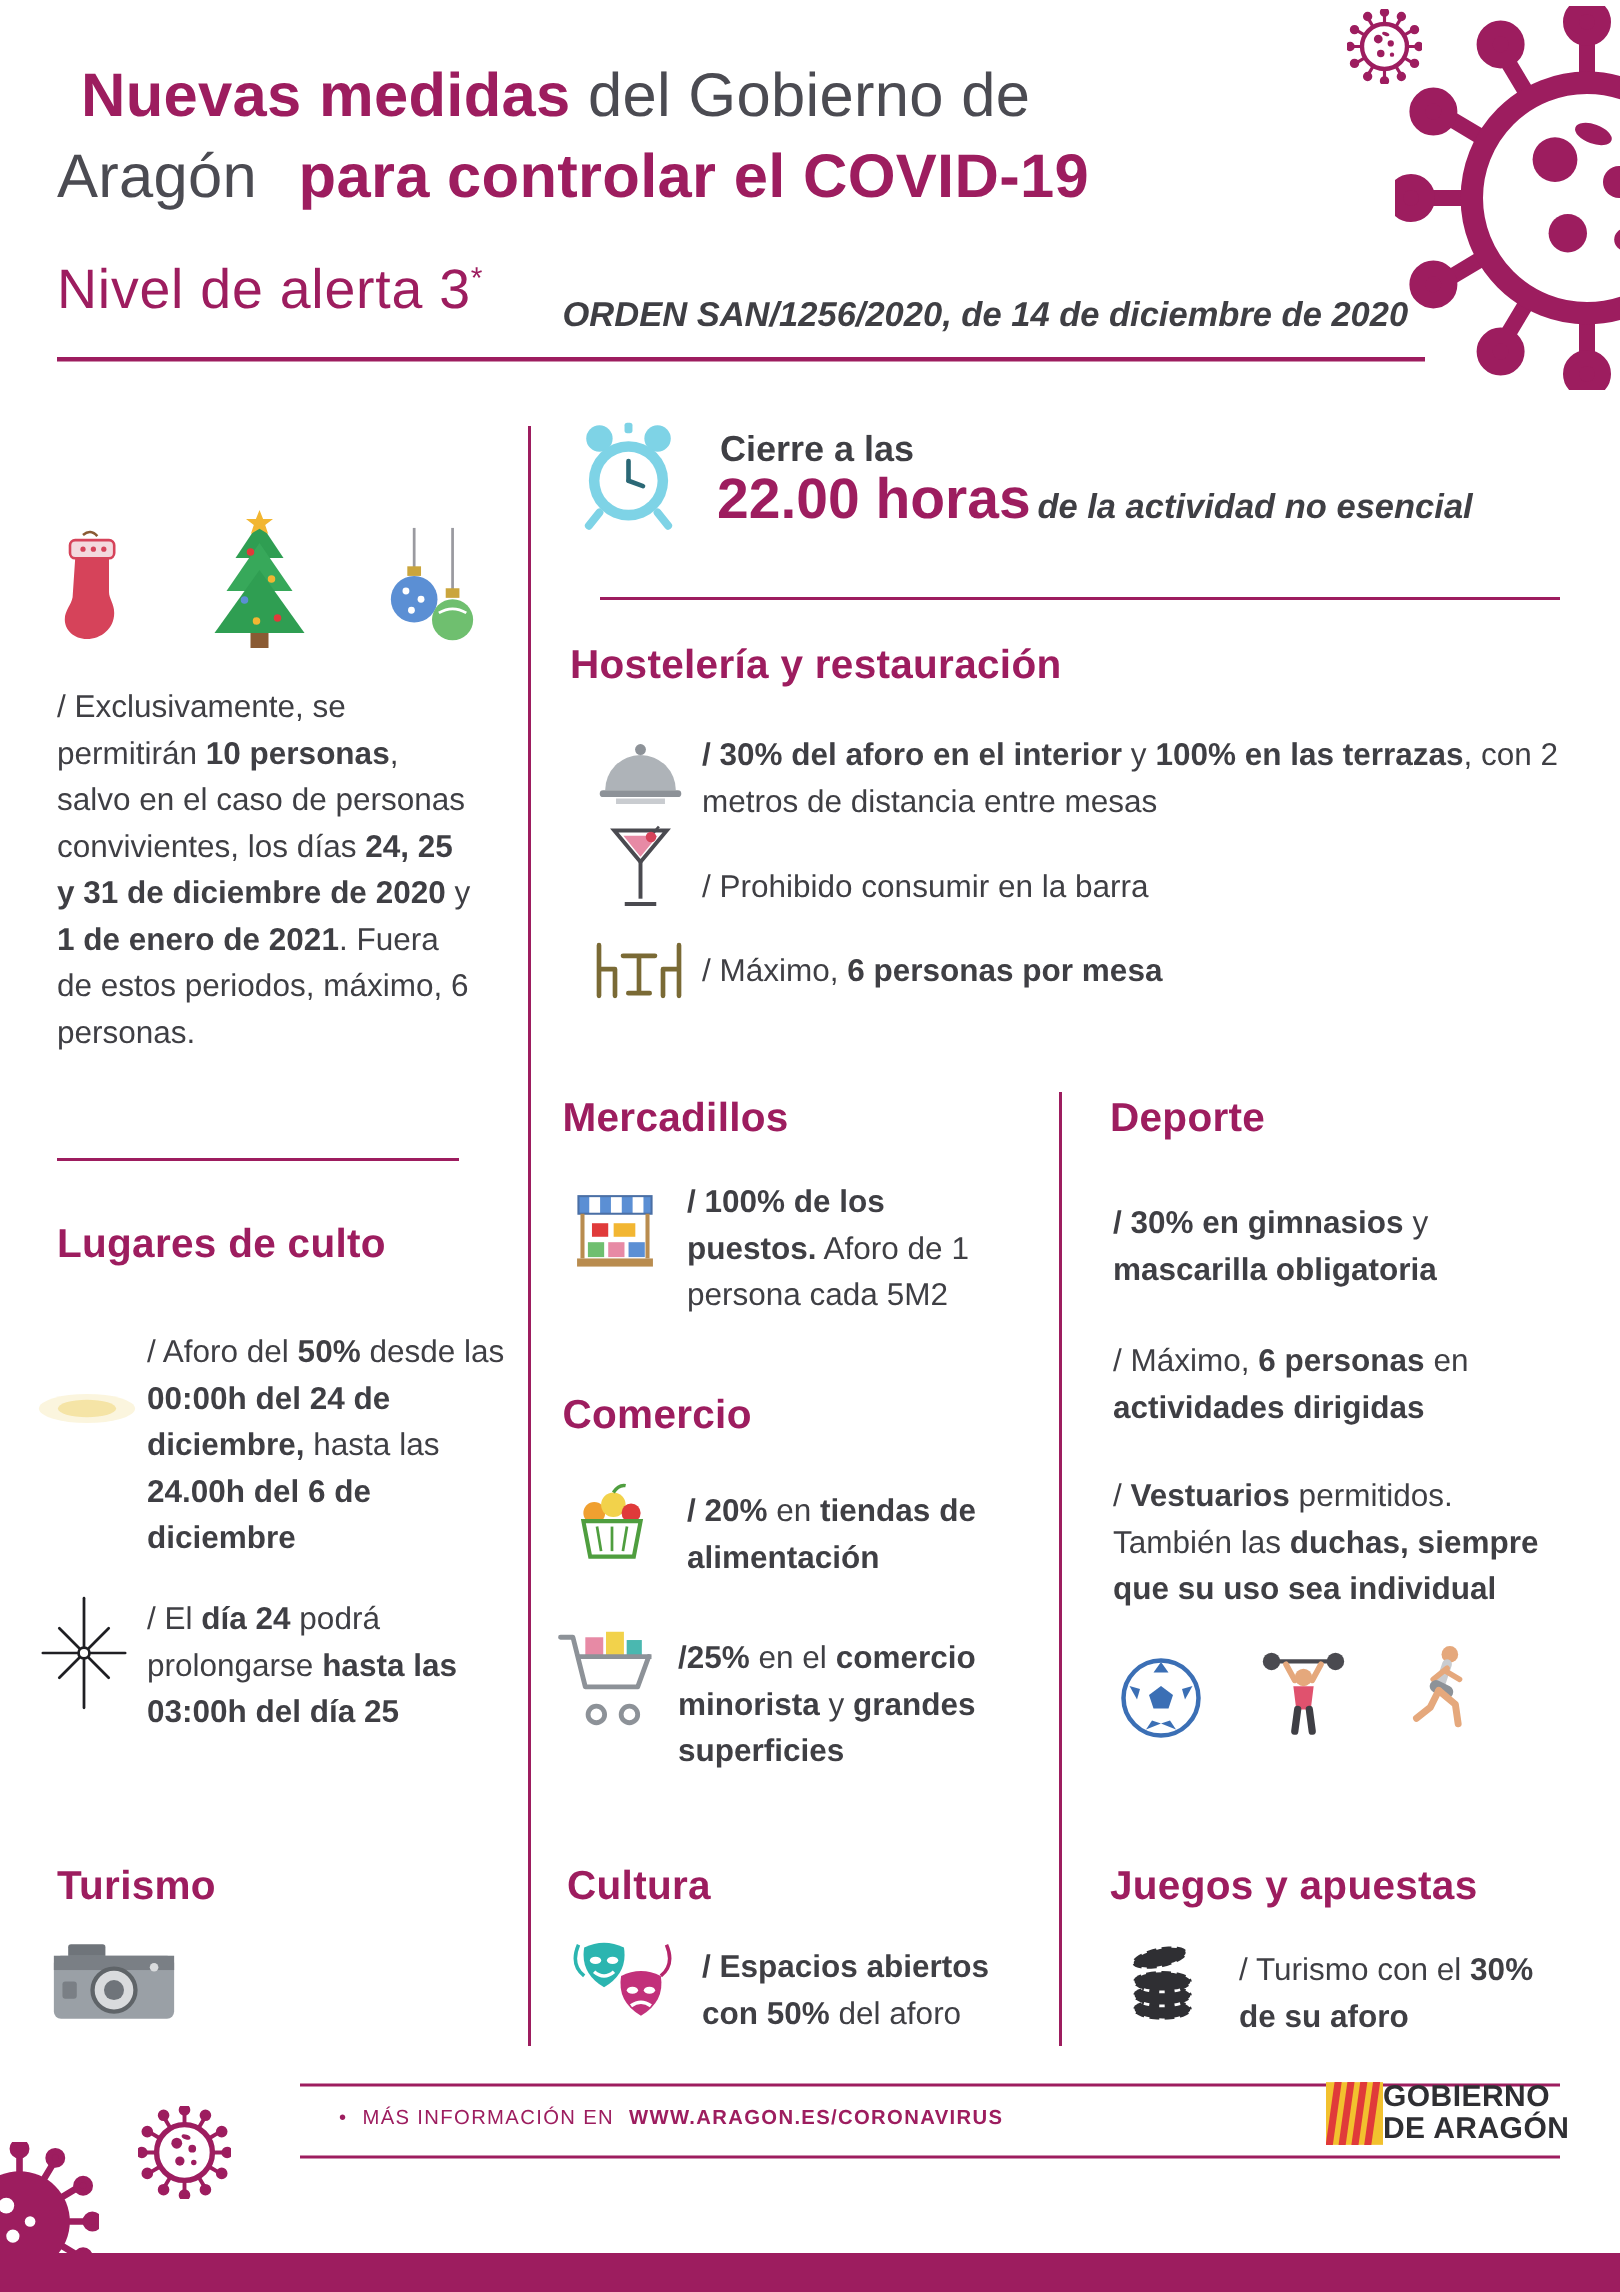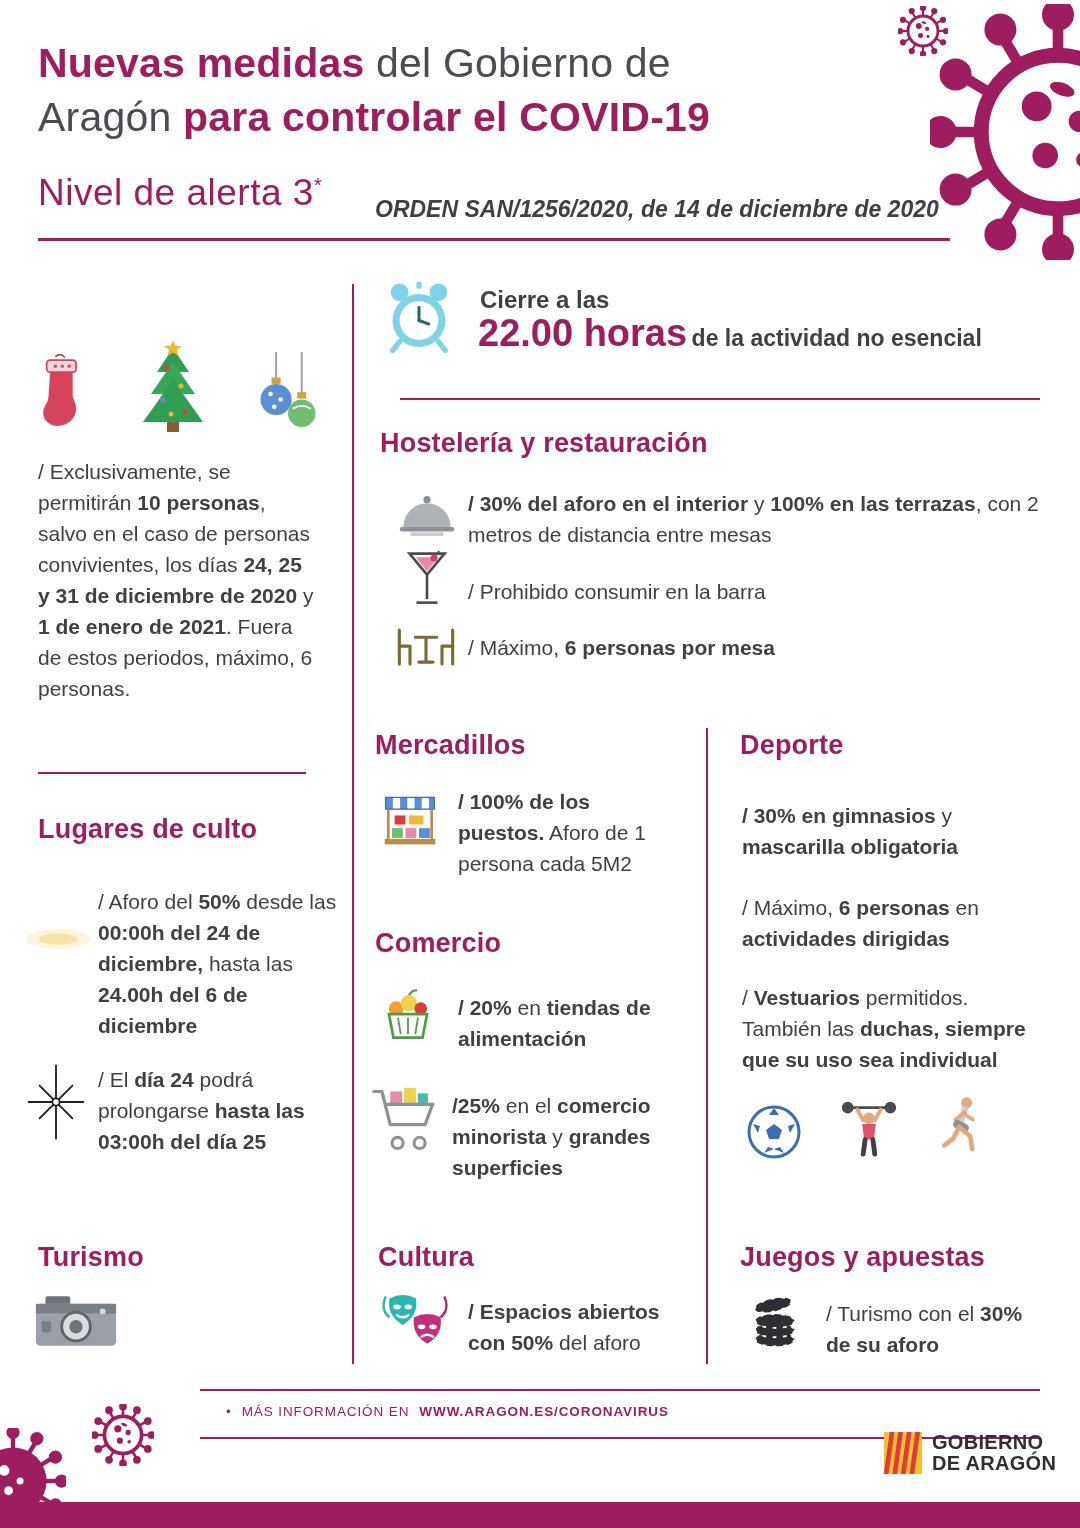--- a/index.html
+++ b/index.html
@@ -2,43 +2,43 @@
 <html><head>
 <meta charset="utf-8">
 <style>
   * { margin:0; padding:0; box-sizing:border-box; }
   html,body { background:#ffffff; }
   body { font-family:"Liberation Sans", sans-serif; }
   .page { position:relative; width:1080px; height:1528px; background:#fff; overflow:hidden;
           --accent:#9d1d5f; --dark:#3f3f44; --gray:#4b4b52; }
   .abs { position:absolute; }
   .b { font-weight:700; }
-  .accent { color:var(--accent); }
+  .accent { color:var(--accent);margin-left:16px; }
   .dark2 { color:var(--gray); }
   .title { position:absolute; left:38px; top:36px; font-size:41px; line-height:54px;
            font-weight:500; color:var(--gray); letter-spacing:0.2px; }
   .alert { position:absolute; left:38px; top:172px; font-size:37px; color:var(--accent);
            font-weight:400; letter-spacing:0.5px; }
   .alert sup { font-size:20px; }
   .order { position:absolute; left:375px; top:196px; font-size:23px; font-style:italic;
            font-weight:600; color:var(--dark); }
   .h { position:absolute; color:var(--accent); font-weight:700; font-size:27px; letter-spacing:0.2px; }
   .t { position:absolute; color:var(--dark); font-size:21px; line-height:31px; }
   .rule { position:absolute; background:var(--accent); }
   .closing-line1 { position:absolute; left:480px; top:286px; font-size:24px; font-weight:700; color:var(--dark); }
   .closing-line2 { position:absolute; left:478px; top:312px; white-space:nowrap; }
   .closing-time { font-size:38px; font-weight:700; color:var(--accent); }
-  .closing-rest { font-size:23px; font-weight:700; color:var(--dark); }
+  .closing-rest { font-size:23px; font-weight:700; color:var(--dark);font-style:italic; }
   .xmas-row { position:absolute; left:38px; top:338px; width:282px; height:100px;
               display:flex; justify-content:space-between; align-items:flex-end; }
   .sport-row { position:absolute; left:746px; top:1094px; display:flex; gap:36px; align-items:flex-end; }
   .footer-info { position:absolute; left:226px; top:1404px; display:flex; gap:10px; align-items:center;
                  color:var(--accent); font-size:13.5px; letter-spacing:0.9px; }
   .footer-info .url { font-weight:700; }
-  .logo { position:absolute; left:884px; top:1432px; display:flex; gap:10px; align-items:center; }
+  .logo { position:absolute; left:884px; top:1388px; display:flex; align-items:center; }
   .logo-text { font-size:20px; line-height:21px; font-weight:800; color:#2f2f33; letter-spacing:0.3px; }
   .bottom-bar { position:absolute; left:0; top:1502px; width:1080px; height:26px; background:var(--accent); }
   svg { display:block; }
 </style>
 </head>
 <body>
 
 <div class="page">
 
   <svg width="0" height="0" style="position:absolute" aria-hidden="true">

